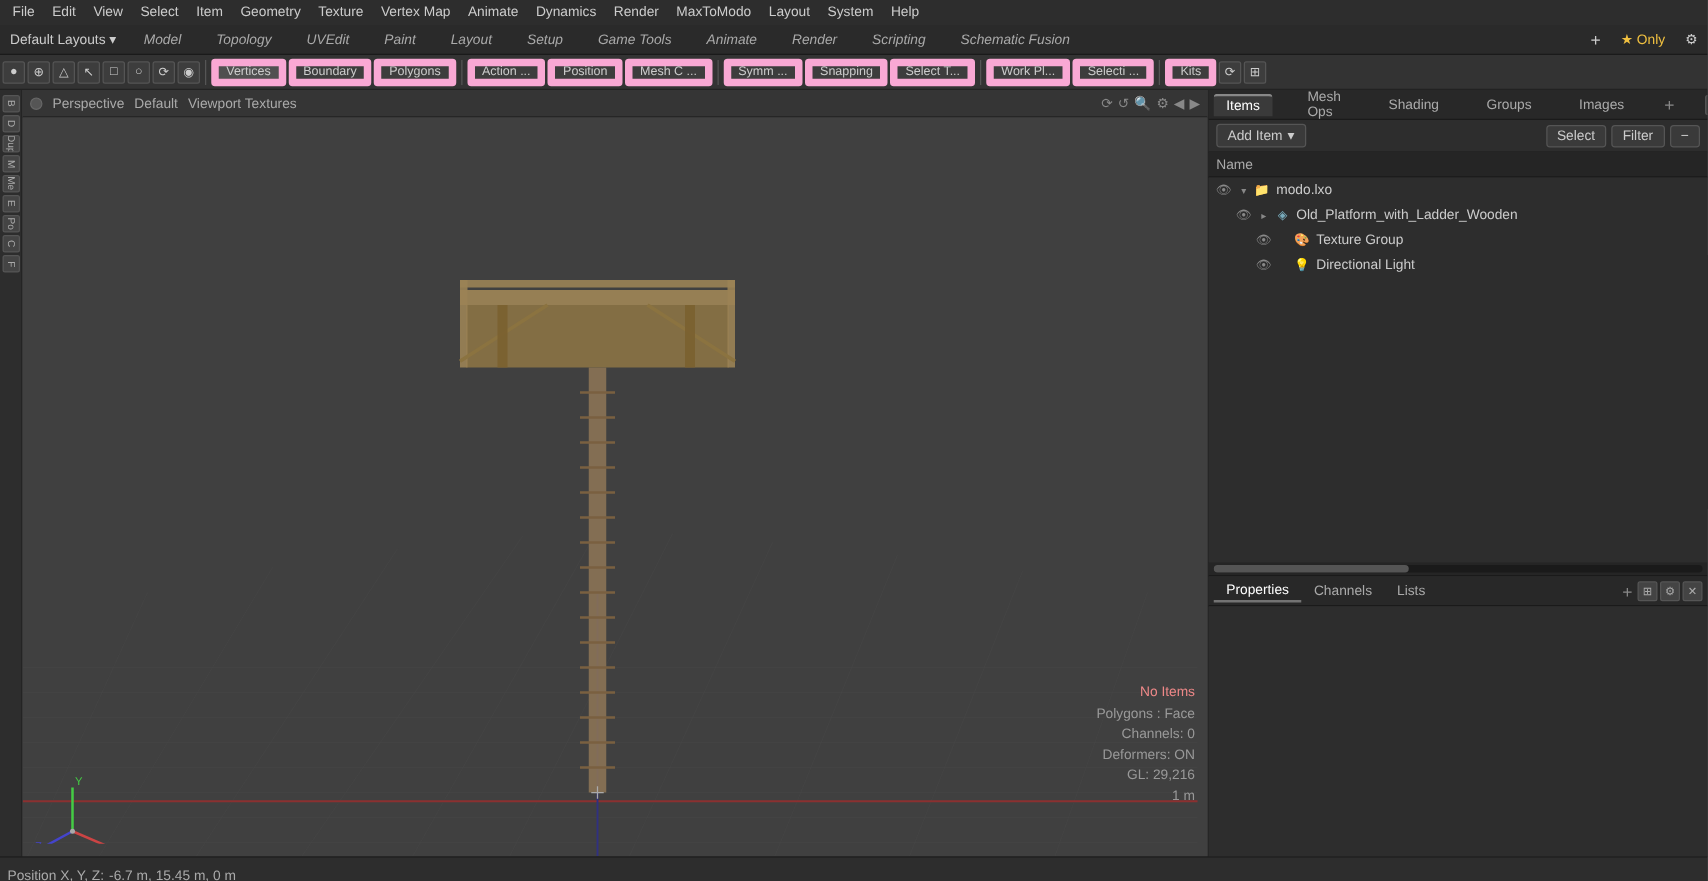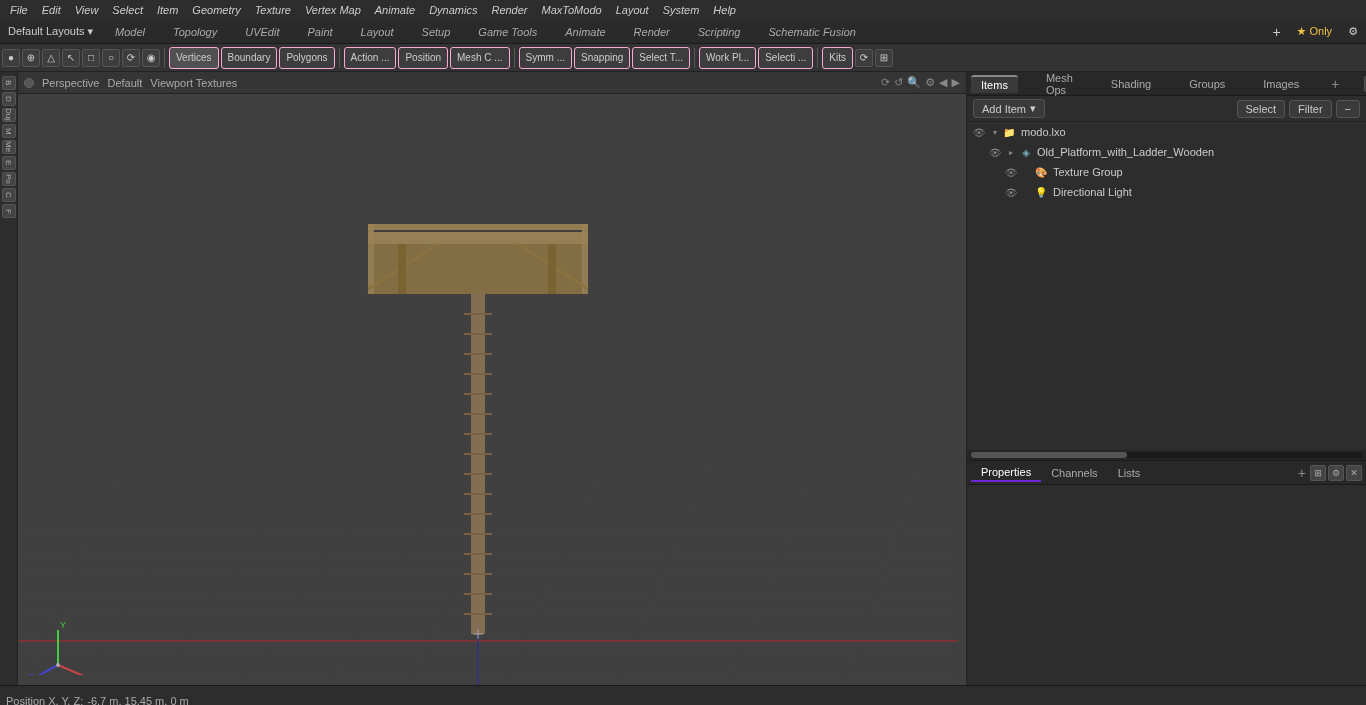--- a/index.html
+++ b/index.html
@@ -14,21 +14,20 @@
     }
 
     
     #menubar {
       display: flex;
       align-items: center;
       height: 20px;
       background: #2d2d2d;
       padding: 0 4px;
       gap: 2px;
-      font-style: italic;
     }
     .menu-item {
       padding: 2px 6px;
       color: #ccc;
       cursor: pointer;
       font-size: 11px;
     }
 
     
     #layoutbar {
@@ -83,21 +82,21 @@
       border-bottom: 1px solid #222;
       padding: 0 2px;
       gap: 2px;
       overflow: hidden;
     }
     .toolbar-btn {
       display: flex;
       align-items: center;
       padding: 2px 6px;
       background: #3d3d3d;
-      border: 1px solid #f9a8d4;
+      border: 6px solid #f9a8d4;
       border-radius: 3px;
       color: #ccc;
       font-size: 10px;
       cursor: pointer;
       height: 22px;
       white-space: nowrap;
     }
     .toolbar-btn.active { background: #505050; }
     .toolbar-sep {
       width: 1px;
@@ -433,21 +432,21 @@
       padding: 0 4px;
     }
     .props-tab {
       padding: 2px 10px;
       font-size: 11px;
       color: #aaa;
       cursor: pointer;
     }
     .props-tab.active {
       color: #fff;
-      border-bottom: 2px solid #6d28d9;
+      border-bottom: 2px solid #737373;
     }
     .props-tab-plus {
       margin-left: auto;
       color: #888;
       font-size: 14px;
       cursor: pointer;
     }
     .props-tab-icons {
       display: flex;
       gap: 2px;
@@ -648,20 +647,28 @@
         <line x1="570" y1="195" x2="500" y2="150" stroke="#8B7340" stroke-width="3"></line>
 
         <rect x="380" y="150" width="8" height="50" fill="#7a6030" opacity="0.9"></rect>
         <rect x="530" y="150" width="8" height="50" fill="#7a6030" opacity="0.9"></rect>
 
         <line x1="455" y1="540" x2="465" y2="540" stroke="#aaa" stroke-width="1"></line>
         <line x1="460" y1="535" x2="460" y2="545" stroke="#aaa" stroke-width="1"></line>
 
       </svg>
 
+      <div id="status-overlay">
+        <div class="status-line-highlight">No Items</div>
+        <div class="status-line">Polygons : Face</div>
+        <div class="status-line">Channels: 0</div>
+        <div class="status-line">Deformers: ON</div>
+        <div class="status-line">GL: 29,216</div>
+        <div class="status-line">1 m</div>
+      </div>
 
       <svg id="axis-indicator" xmlns="http://www.w3.org/2000/svg" width="70" height="70">
 
         <line x1="30" y1="50" x2="30" y2="15" stroke="#44cc44" stroke-width="2"></line>
         <text x="32" y="13" fill="#44cc44" font-size="9">Y</text>
 
         <line x1="30" y1="50" x2="58" y2="62" stroke="#cc4444" stroke-width="2"></line>
         <text x="60" y="65" fill="#cc4444" font-size="9">X</text>
 
         <line x1="30" y1="50" x2="8" y2="62" stroke="#4444cc" stroke-width="2"></line>
@@ -692,20 +699,23 @@
       <div id="add-item-btn">
         <span>Add Item</span>
         <span>▾</span>
       </div>
       <div class="add-item-spacer"></div>
       <div class="items-action-btn">Select</div>
       <div class="items-action-btn">Filter</div>
       <div class="items-action-btn">−</div>
     </div>
 
+    <div id="name-header">
+      <span>Name</span>
+    </div>
 
     <div id="items-list">
 
       <div class="item-row">
         <div class="item-eye">👁</div>
         <div class="item-expand">▾</div>
         <div class="item-icon" style="color:#aaa;">📁</div>
         <span class="item-name">modo.lxo</span>
       </div>
 

